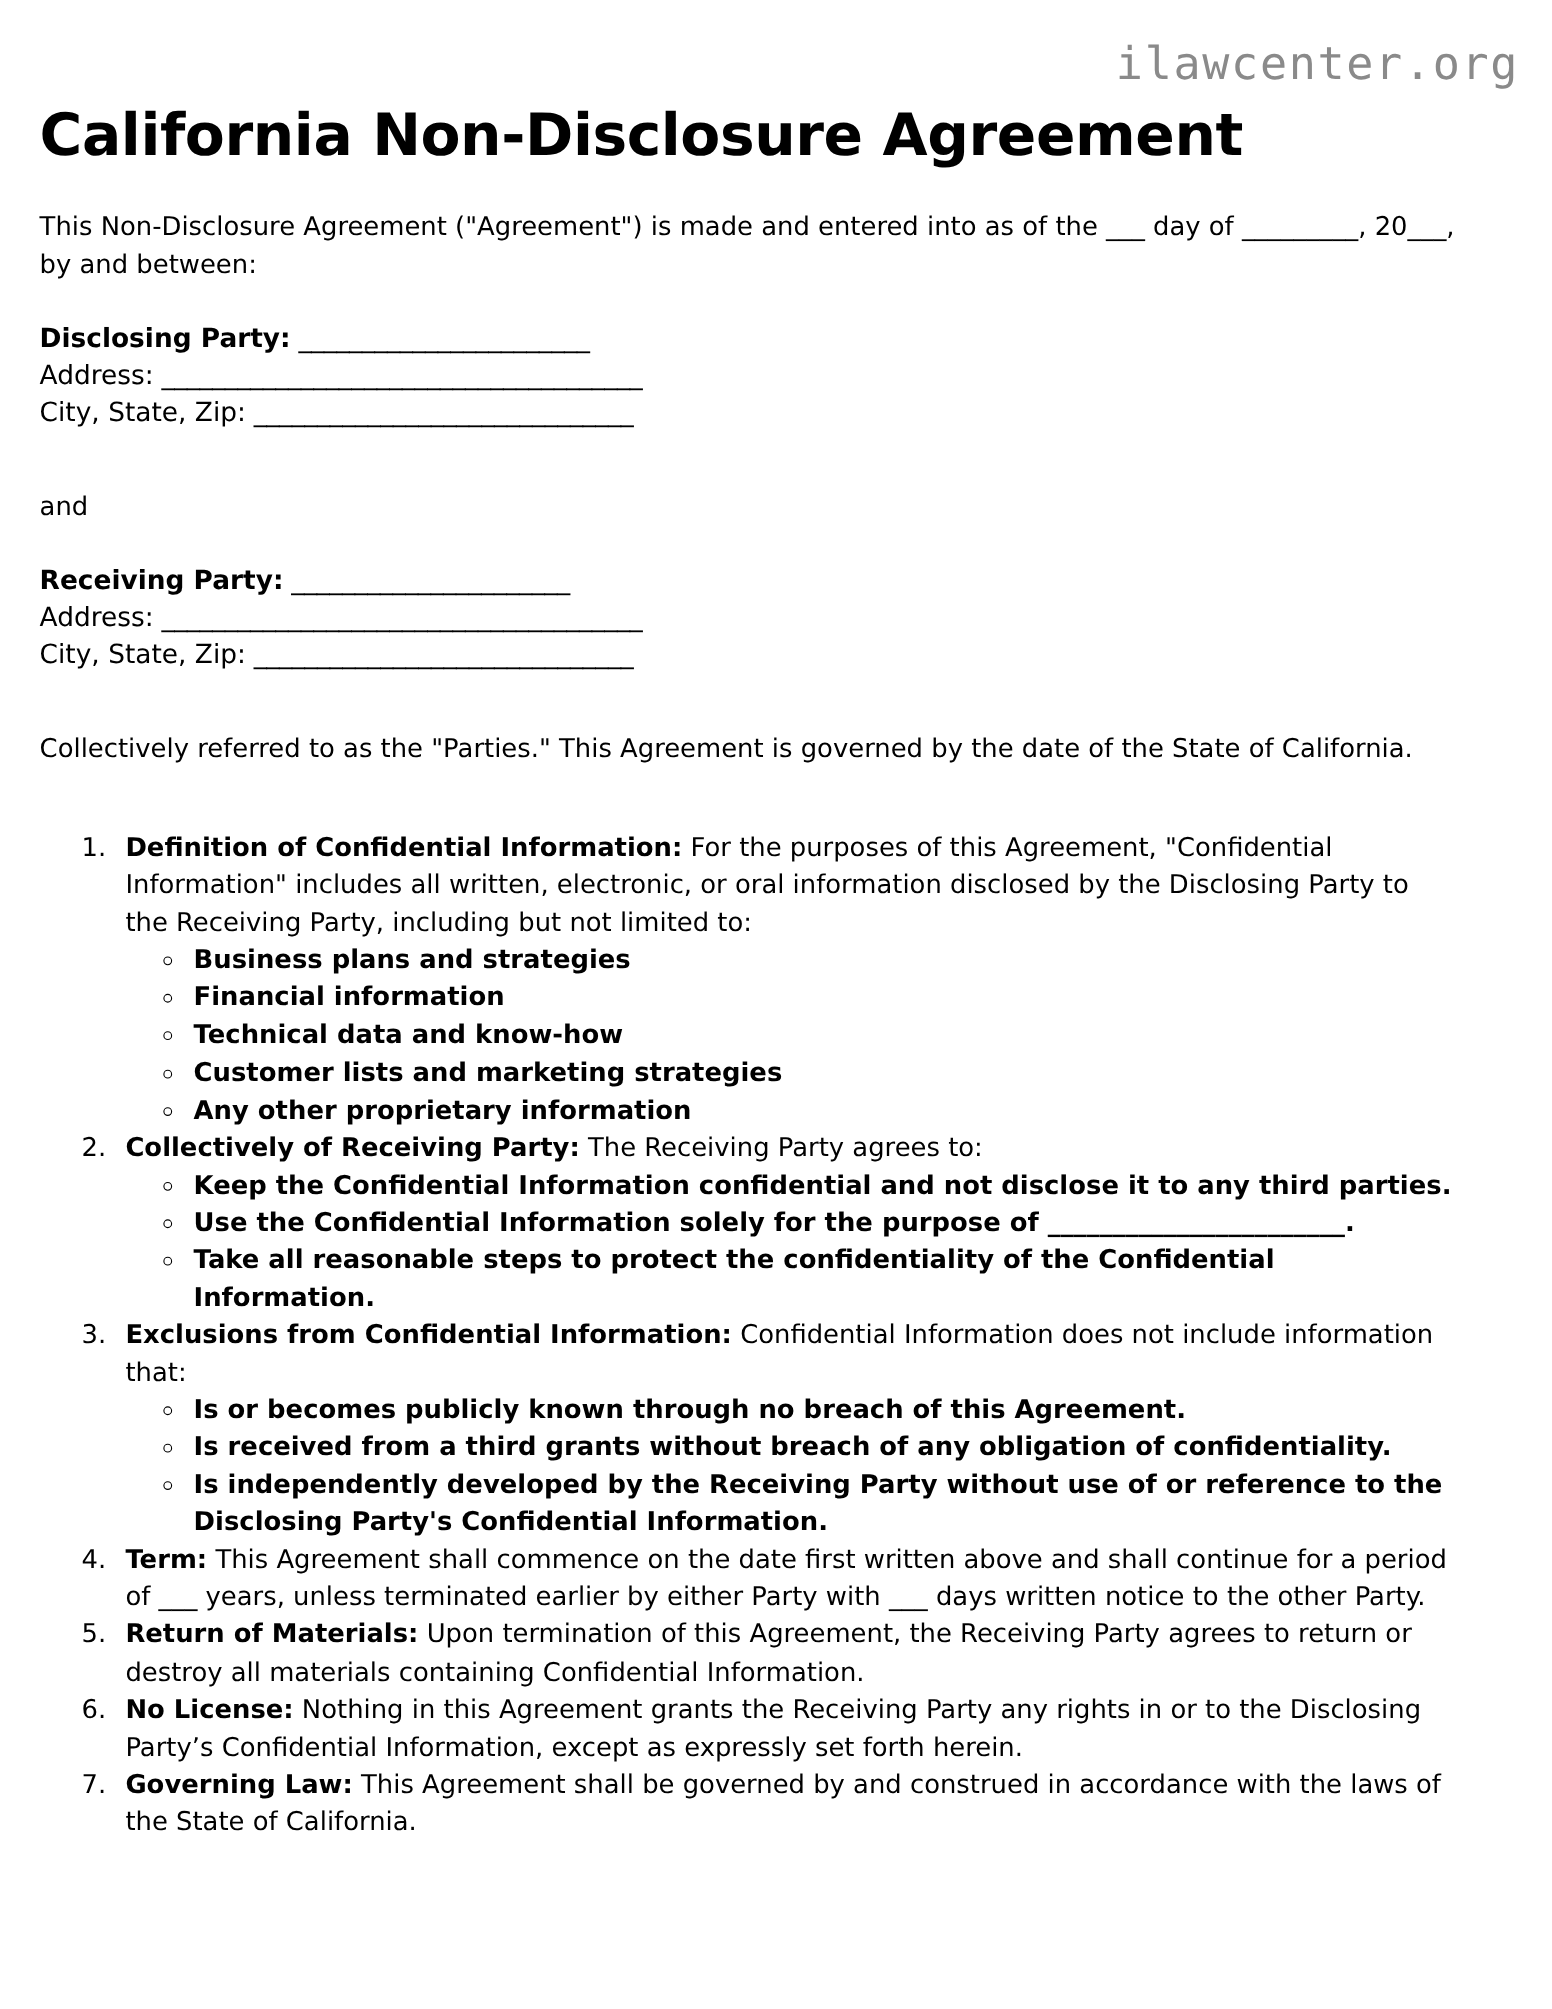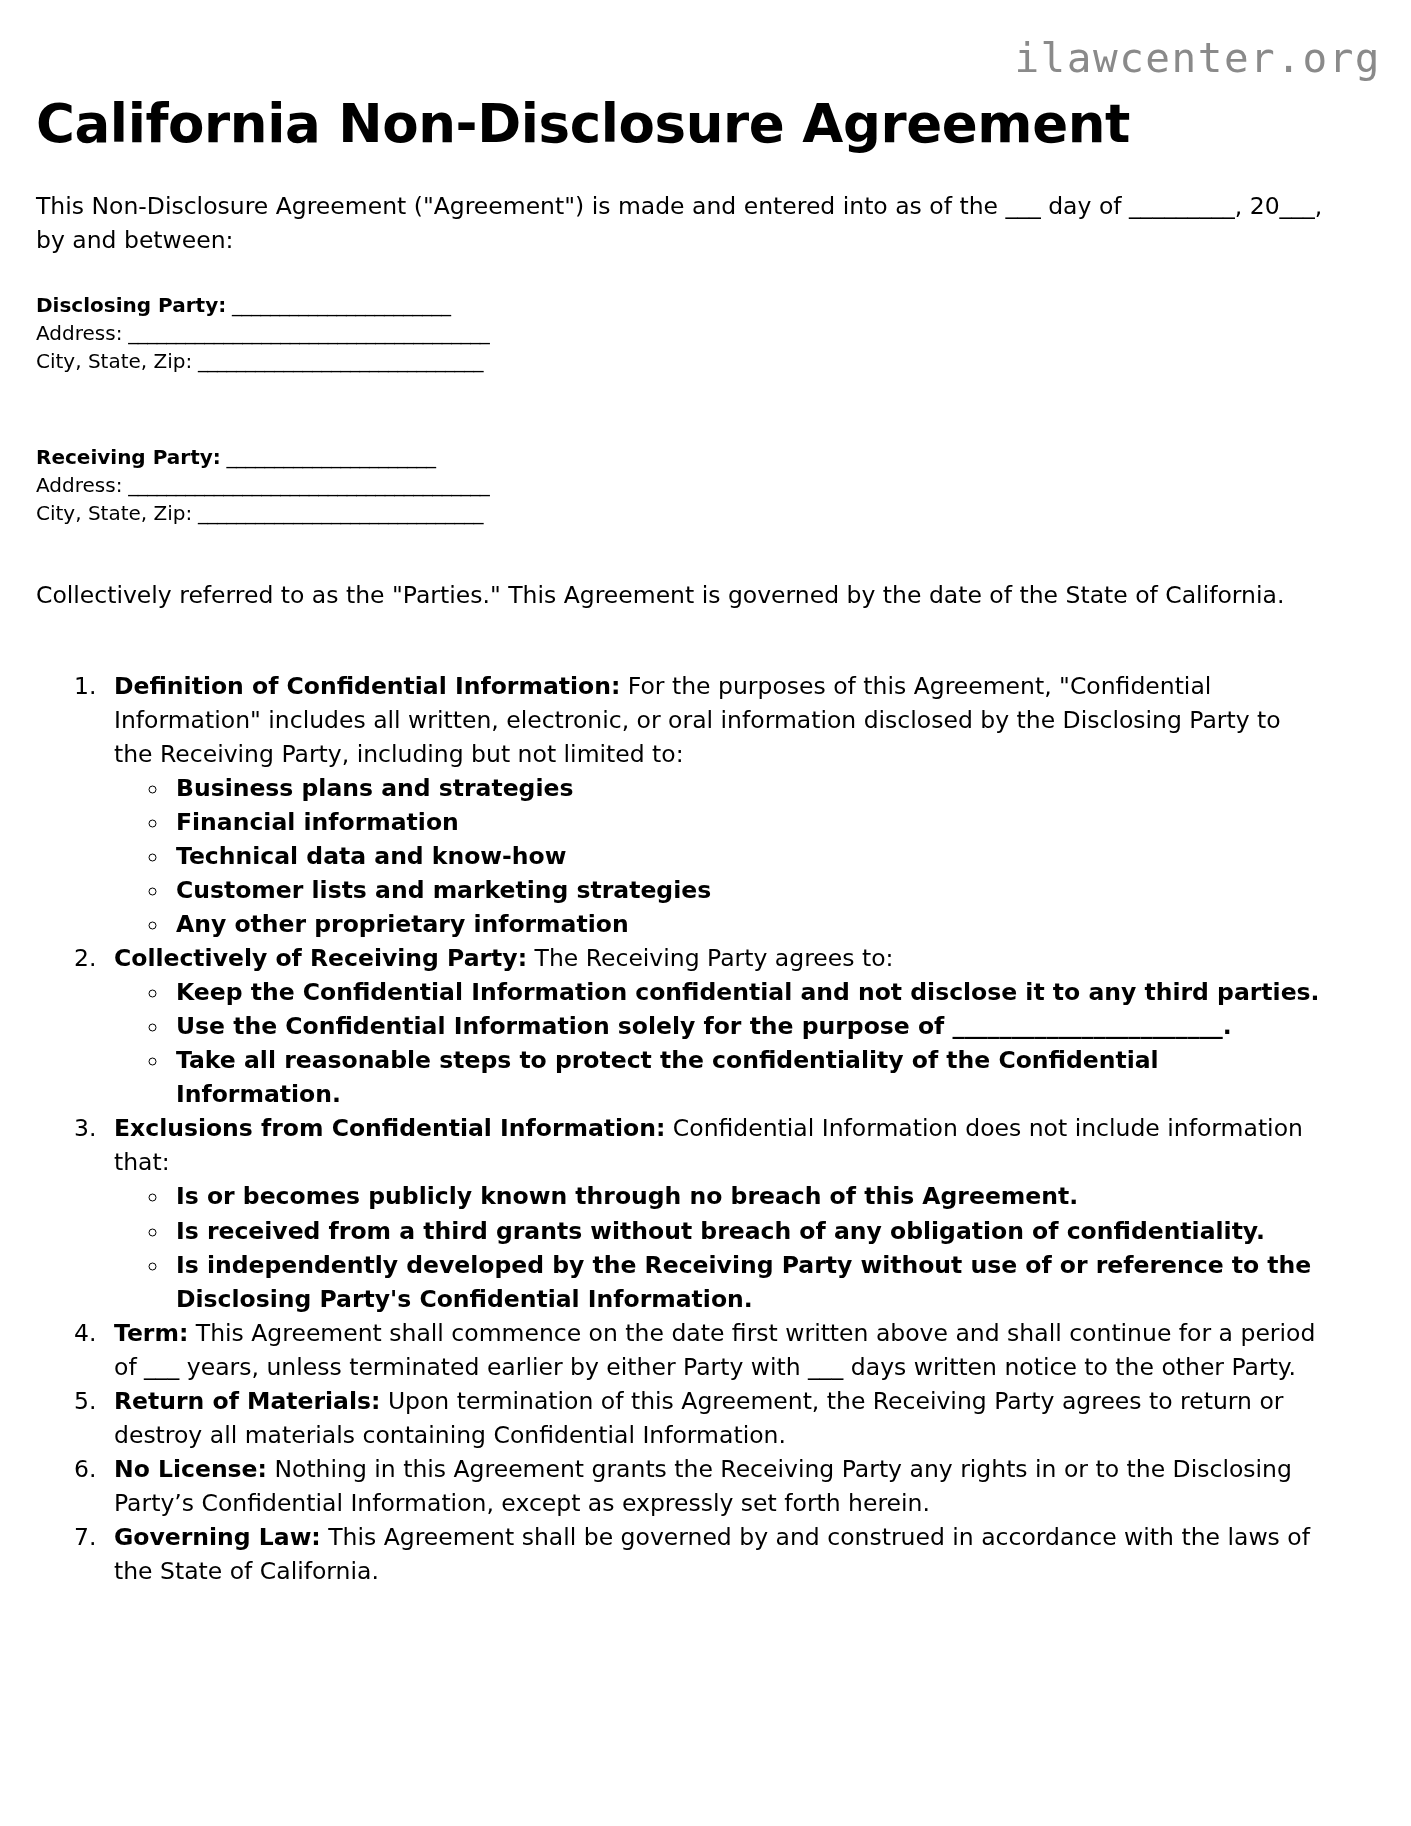--- a/index.html
+++ b/index.html
@@ -60,21 +60,21 @@
     margin: 17px 0 0 0;
     font-size: 23.5px;
     line-height: 1.45;
   }
 
   .gap-sm { height: 26px; }
   .gap-md { height: 34px; }
 
   .party-block { margin: 0; }
   .party-line {
-    font-size: 20px;
+    font-size: 24px;
     line-height: 1.4;
     white-space: nowrap;
   }
   .party-line .lbl-bold { font-weight: bold; }
   .blank { letter-spacing: -0.5px; }
 
   
   ol.clauses {
     margin: 30px 0 0 0;
     padding-left: 68px;
@@ -120,20 +120,21 @@
     <div class="gap-md"></div>
 
     <div class="party-block">
       <div class="party-line"><span class="lbl-bold">Disclosing Party:</span><span class="blank"> _______________________</span></div>
       <div class="party-line"><span>Address:</span><span class="blank"> ______________________________________</span></div>
       <div class="party-line"><span>City, State, Zip:</span><span class="blank"> ______________________________</span></div>
     </div>
 
     <div class="gap-md"></div>
 
+    <p class="para">and</p>
 
     <div class="gap-md"></div>
 
     <div class="party-block">
       <div class="party-line"><span class="lbl-bold">Receiving Party:</span><span class="blank"> ______________________</span></div>
       <div class="party-line"><span>Address:</span><span class="blank"> ______________________________________</span></div>
       <div class="party-line"><span>City, State, Zip:</span><span class="blank"> ______________________________</span></div>
     </div>
 
     <div class="gap-md"></div>

